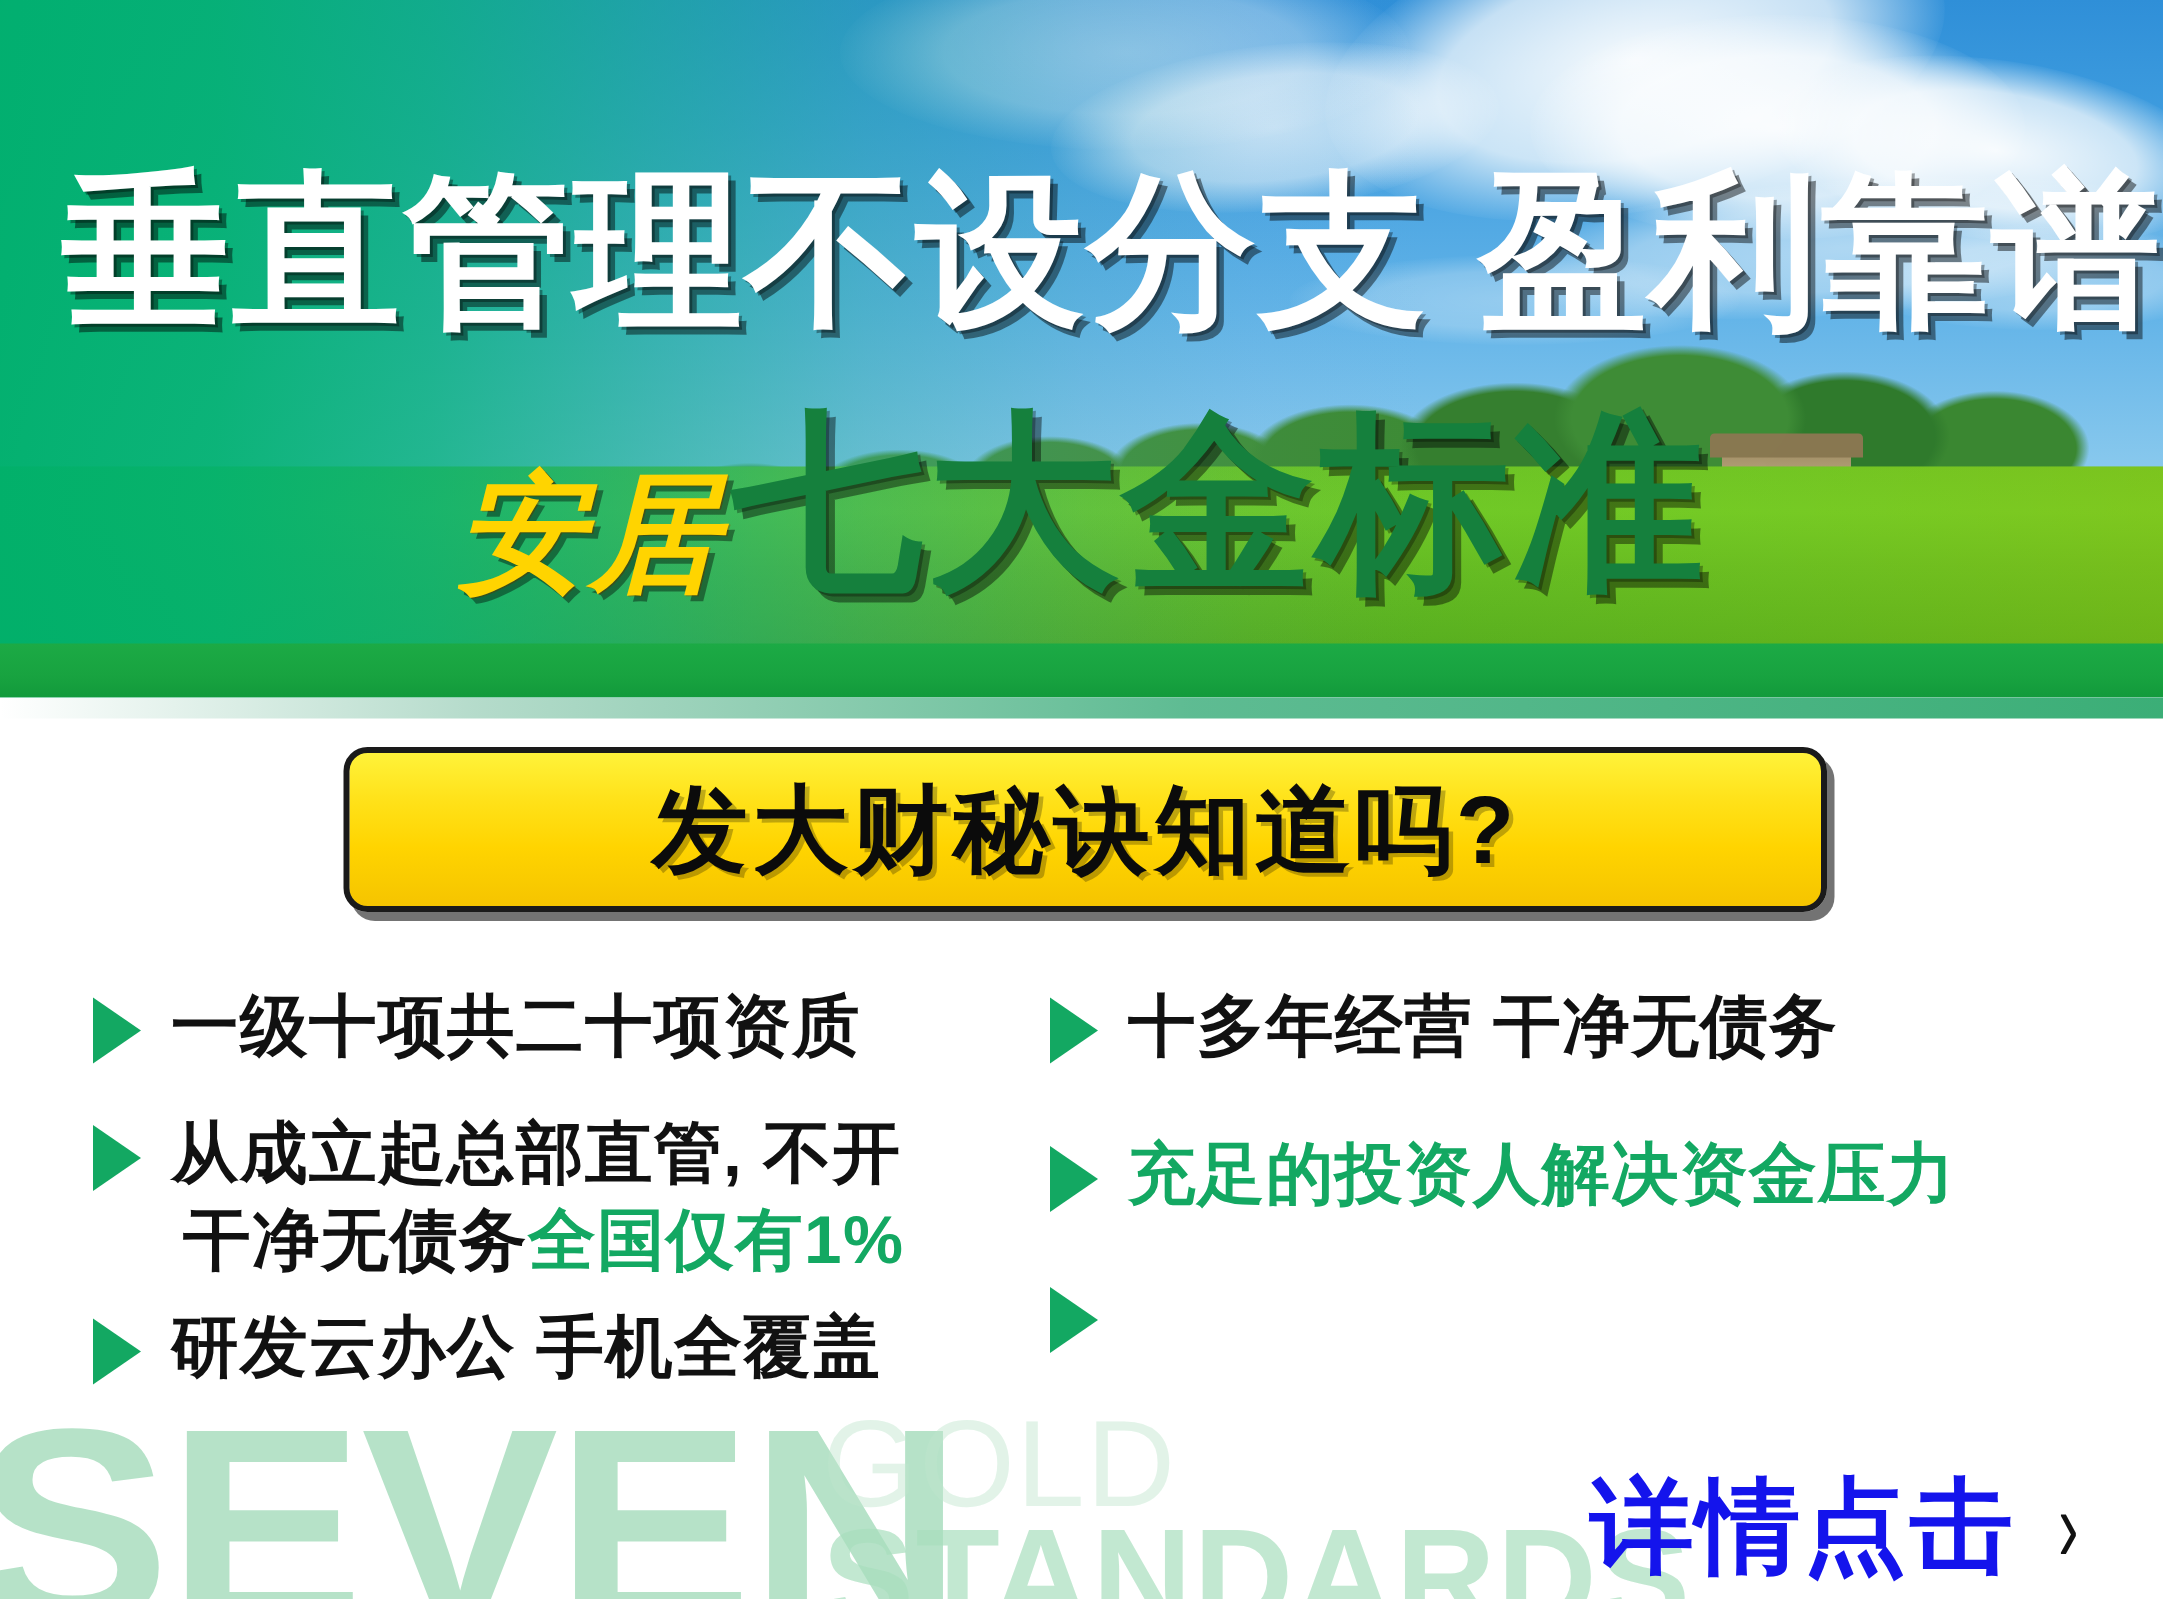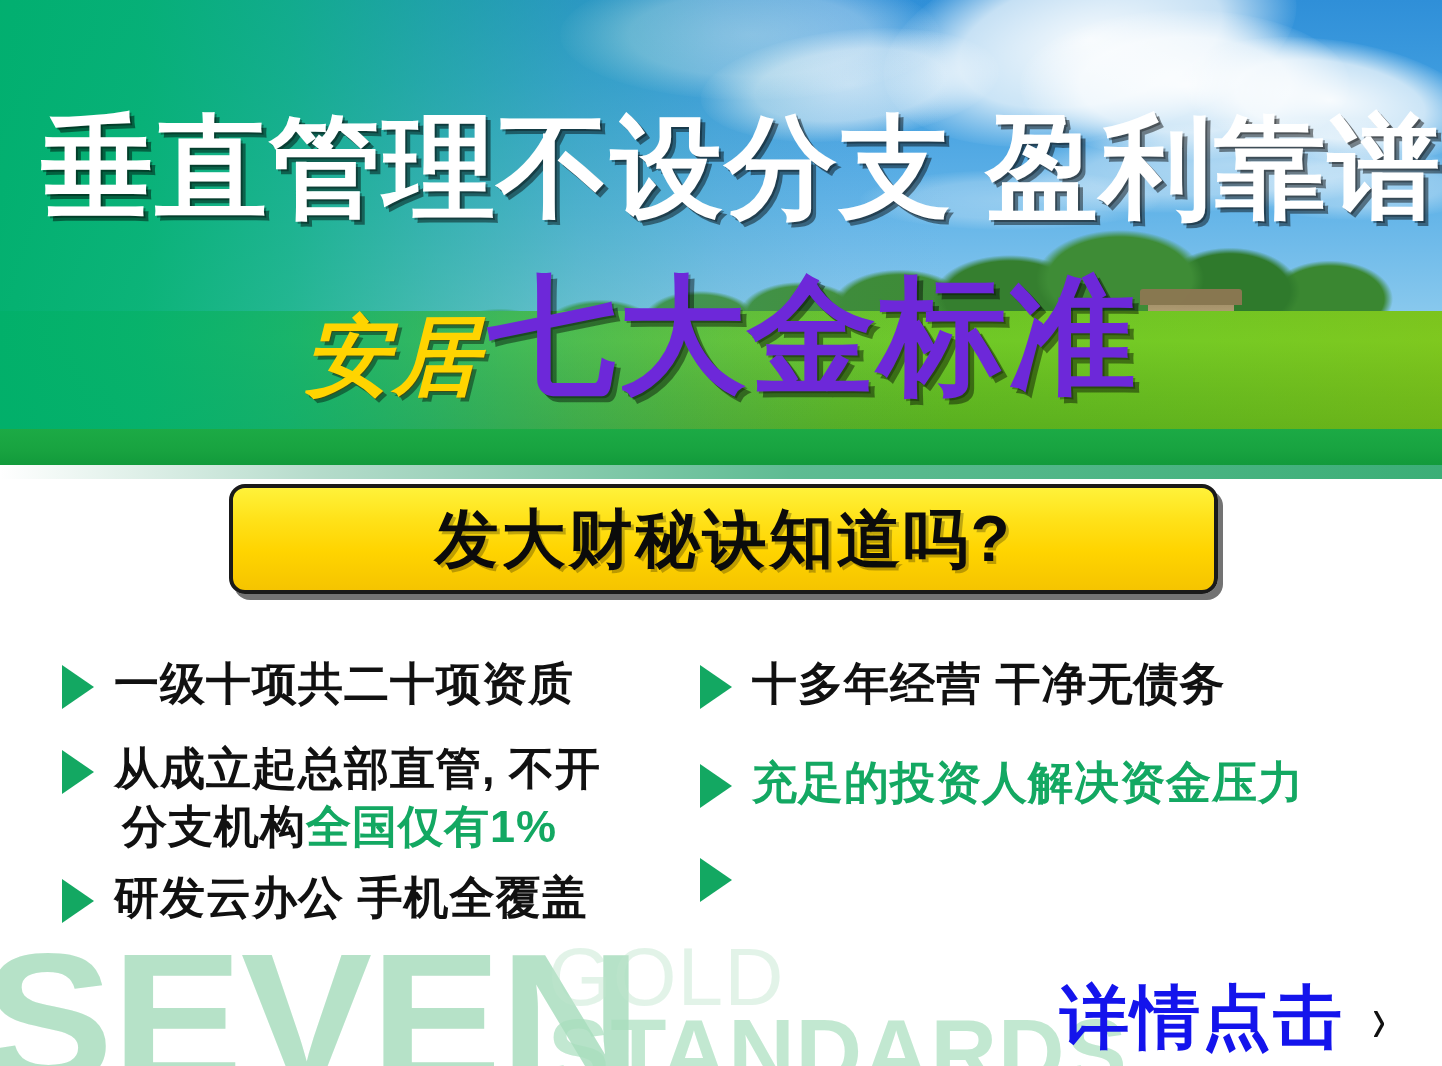--- a/index.html
+++ b/index.html
@@ -112,28 +112,28 @@
   }
   .hero-sub .anju{
     font-size:86px;font-weight:bold;font-style:italic;
     color:#ffd400;
     text-shadow:4px 4px 0 rgba(0,0,0,.40), 1px 1px 0 rgba(150,90,0,.5);
     letter-spacing:3px;
     vertical-align:-6px;
     margin-right:6px;
   }
   .hero-sub .qida{
-    font-size:128px;font-weight:bold;color:#6d28d9;
+    font-size:128px;font-weight:bold;color:#15803d;
     text-shadow:6px 6px 0 rgba(0,0,0,.42), 2px 2px 0 rgba(0,0,0,.30);
     letter-spacing:2px;
   }
 
   
   .yellow-wrap{
-    position:absolute;left:229px;top:484px;width:989px;height:110px;
+    position:absolute;left:229px;top:498px;width:989px;height:110px;
   }
   .yellow-banner{
     position:absolute;inset:0;
     border-radius:16px;
     border:4px solid #1a1a1a;
     background:linear-gradient(180deg,#fff23a 0%, #ffe21a 30%, #ffd400 62%, #f5c400 100%);
     box-shadow:5px 6px 0 rgba(0,0,0,.55);
     display:flex;align-items:center;justify-content:center;
   }
   .yellow-text{
@@ -265,21 +265,21 @@
 
     <div class="bullet b-l1">
       <span class="tri"></span>
       <span class="btxt">一级十项共二十项资质</span>
     </div>
 
     <div class="bullet b-l2">
       <span class="tri"></span>
       <span class="btxt">
         <span>从成立起总部直管, 不开</span>
-        <span class="ln2"><span>分支机构</span><span class="hl">全国仅有1%</span></span>
+        <span class="ln2"><span>干净无债务</span><span class="hl">全国仅有1%</span></span>
       </span>
     </div>
 
     <div class="bullet b-l3">
       <span class="tri"></span>
       <span class="btxt">研发云办公  手机全覆盖</span>
     </div>
 
   </div>
 

